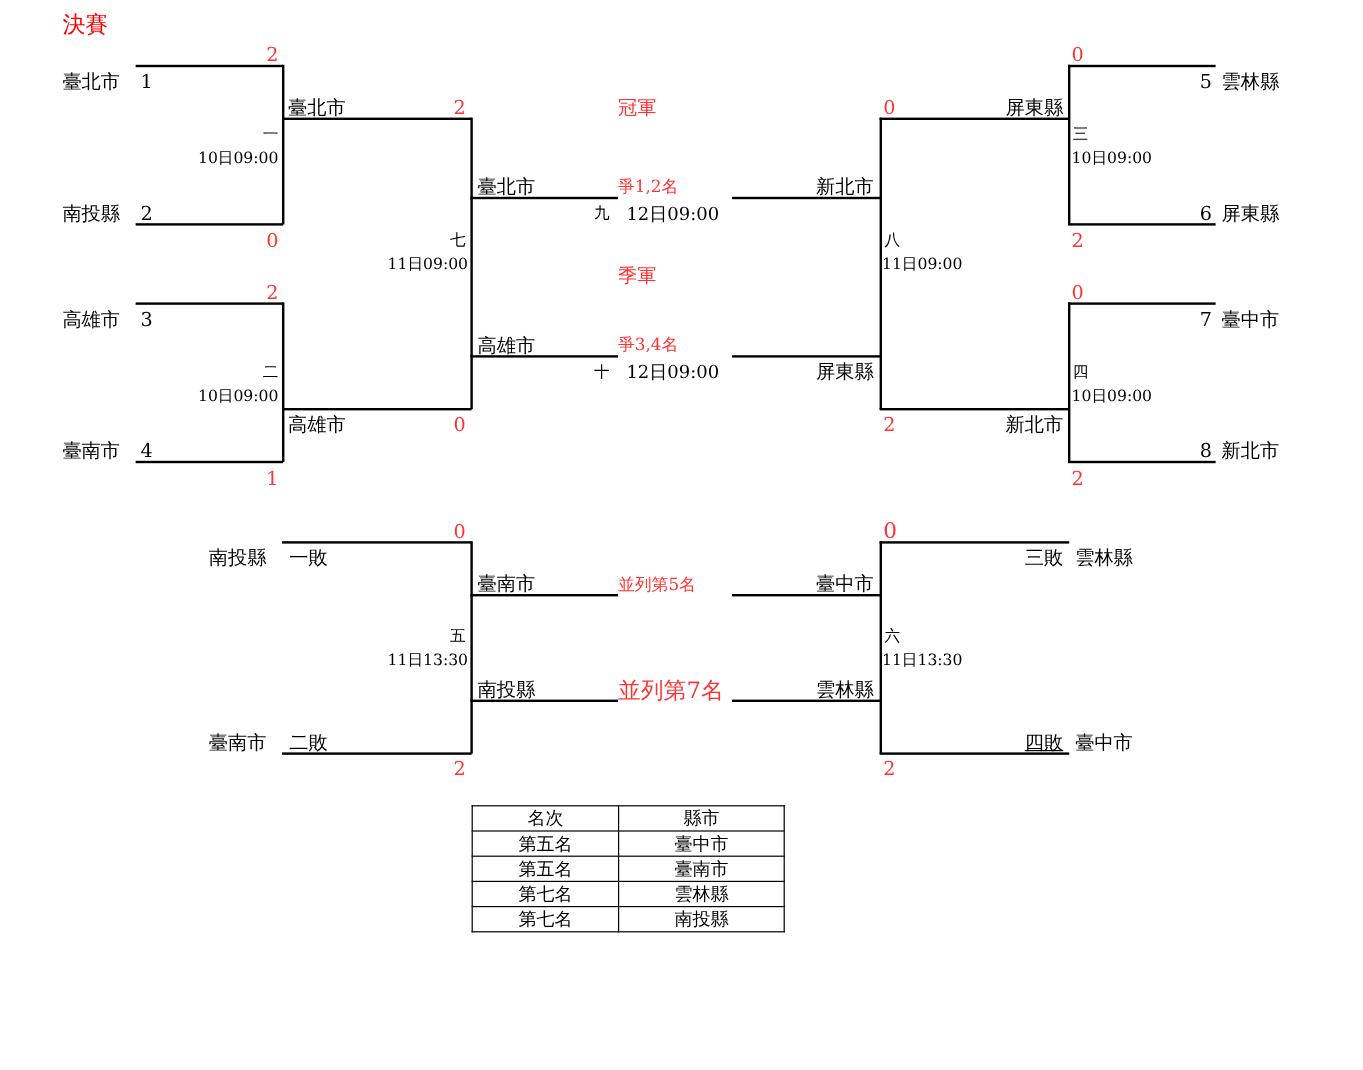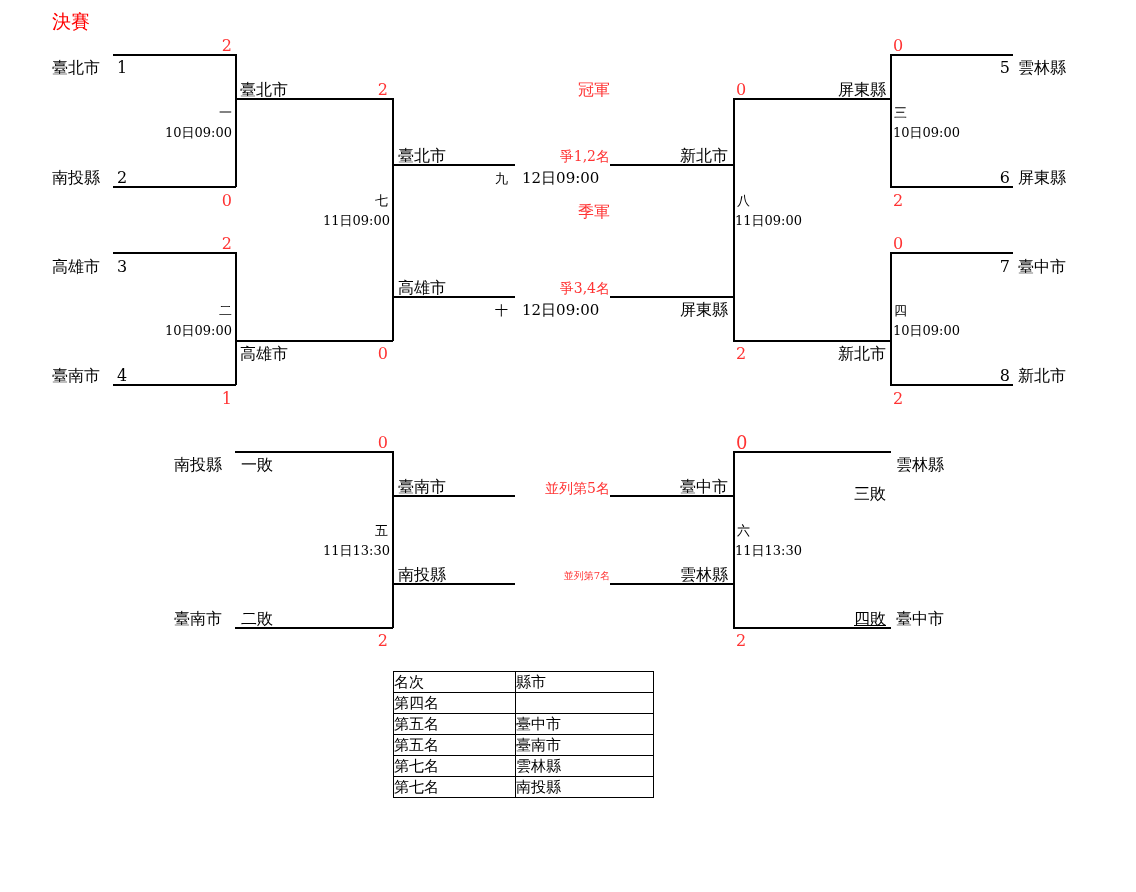--- a/index.html
+++ b/index.html
@@ -2,26 +2,26 @@
 <html><head>
 <meta charset="utf-8">
 <style>
   html, body { margin:0; padding:0; background:#ffffff; }
   body { width:1136px; height:892px; position:relative; overflow:hidden;
          font-family:"DejaVu Serif", serif; color:#000; }
   .t { position:absolute; white-space:nowrap; font-size:16px; line-height:18px; }
   .sm { font-size:13px; line-height:15px; }
   .red { color:#ff3333; }
   .r { text-align:right; }
-  .c { text-align:right; }
+  .c { text-align:left; }
   .ln { position:absolute; background:#000; }
   .h { height:1.5px; }
   .v { width:1.5px; }
   table.rank { position:absolute; left:393px; top:671px; border-collapse:collapse; }
-  table.rank td { border:1px solid #000; height:20px; padding:0; font-size:15px; line-height:20px; }
+  table.rank td { border:1px solid #000; height:20px; padding:0; font-size:15px; line-height:20px; text-align:center; }
   table.rank td.c1 { width:121px; }
   table.rank td.c2 { width:137px; }
 </style>
 </head>
 <body>
 
 <div class="t red" style="left:52px;top:10px;font-size:19px;line-height:22px;color:#ff0000;">決賽</div>
 
 <div>
 
@@ -63,21 +63,21 @@
   <div class="ln h" style="left:392px;top:296px;width:123px;"></div>
   <div class="t" style="left:398px;top:147px;">臺北市</div>
   <div class="t" style="left:398px;top:279px;">高雄市</div>
 </div>
 
 <div>
   <div class="t red c" style="left:515px;top:81px;width:95px;">冠軍</div>
   <div class="t red c" style="left:515px;top:147px;width:95px;font-size:14px;">爭1,2名</div>
   <div class="t sm" style="left:495px;top:171px;">九</div>
   <div class="t" style="left:522px;top:169px;font-size:15px;">12日09:00</div>
-  <div class="t red c" style="left:515px;top:203px;width:95px;">季軍</div>
+  <div class="t red c" style="left:515px;top:221px;width:95px;">季軍</div>
   <div class="t red c" style="left:515px;top:279px;width:95px;font-size:14px;">爭3,4名</div>
   <div class="t sm" style="left:495px;top:303px;">十</div>
   <div class="t" style="left:522px;top:301px;font-size:15px;">12日09:00</div>
 </div>
 
 <div>
 
   <div class="ln h" style="left:610px;top:164px;width:124px;"></div>
   <div class="ln h" style="left:610px;top:296px;width:124px;"></div>
   <div class="t r" style="left:640px;top:147px;width:88px;">新北市</div>
@@ -131,50 +131,46 @@
   <div class="t" style="left:241px;top:610px;">二敗</div>
   <div class="t red r" style="left:356px;top:632px;width:32px;">2</div>
 
   <div class="ln h" style="left:392px;top:495px;width:123px;"></div>
   <div class="ln h" style="left:392px;top:583px;width:123px;"></div>
   <div class="t" style="left:398px;top:478px;">臺南市</div>
   <div class="t" style="left:398px;top:566px;">南投縣</div>
 </div>
 
 <div class="t red c" style="left:515px;top:479px;width:95px;font-size:14px;">並列第5名</div>
-<div class="t red c" style="left:515px;top:567px;width:95px;font-size:10px;">並列第7名</div>
+<div class="t red c" style="left:515px;top:567px;width:95px;font-size:19px;">並列第7名</div>
 
 <div>
   <div class="ln h" style="left:610px;top:495px;width:124px;"></div>
   <div class="ln h" style="left:610px;top:583px;width:124px;"></div>
   <div class="t r" style="left:640px;top:478px;width:88px;">臺中市</div>
   <div class="t r" style="left:640px;top:566px;width:88px;">雲林縣</div>
 
   <div class="ln h" style="left:733px;top:451px;width:158px;"></div>
   <div class="ln h" style="left:733px;top:627px;width:158px;"></div>
   <div class="ln v" style="left:733px;top:451px;height:177px;"></div>
   <div class="t red" style="left:736px;top:433px;font-size:18px;line-height:20px;">0</div>
-  <div class="t r" style="left:820px;top:456px;width:66px;margin-top:29px;">三敗</div>
+  <div class="t r" style="left:820px;top:456px;width:66px;">三敗</div>
   <div class="t" style="left:896px;top:456px;">雲林縣</div>
   <div class="t sm" style="left:737px;top:523px;">六</div>
   <div class="t sm" style="left:735px;top:543px;">11日13:30</div>
   <div class="t r" style="left:820px;top:610px;width:66px;text-decoration:underline;">四敗</div>
   <div class="t" style="left:896px;top:610px;">臺中市</div>
   <div class="t red" style="left:736px;top:632px;">2</div>
 </div>
 
 <table class="rank">
   <tbody>
       <tr>
     <td class="c1">名次</td>
     <td class="c2">縣市</td>
-  </tr>
-  <tr>
-    <td class="c1">第四名</td>
-    <td class="c2"></td>
   </tr>
   <tr>
     <td class="c1">第五名</td>
     <td class="c2">臺中市</td>
   </tr>
   <tr>
     <td class="c1">第五名</td>
     <td class="c2">臺南市</td>
   </tr>
   <tr>

